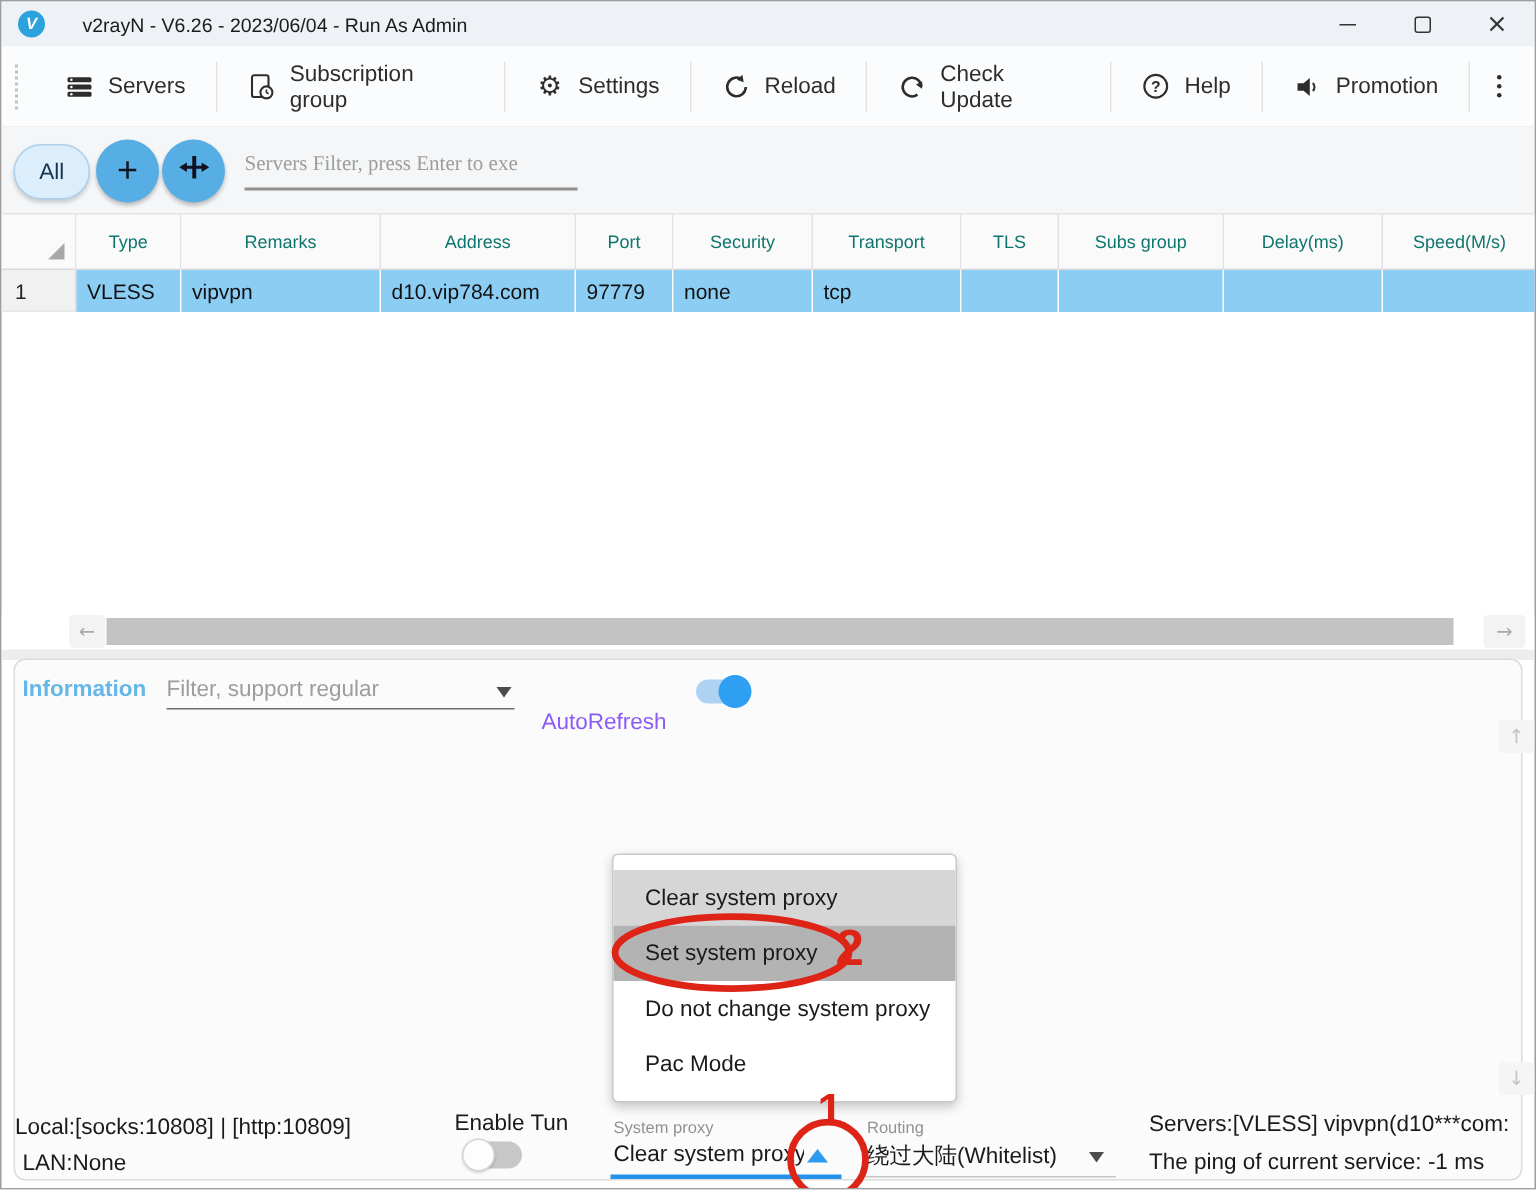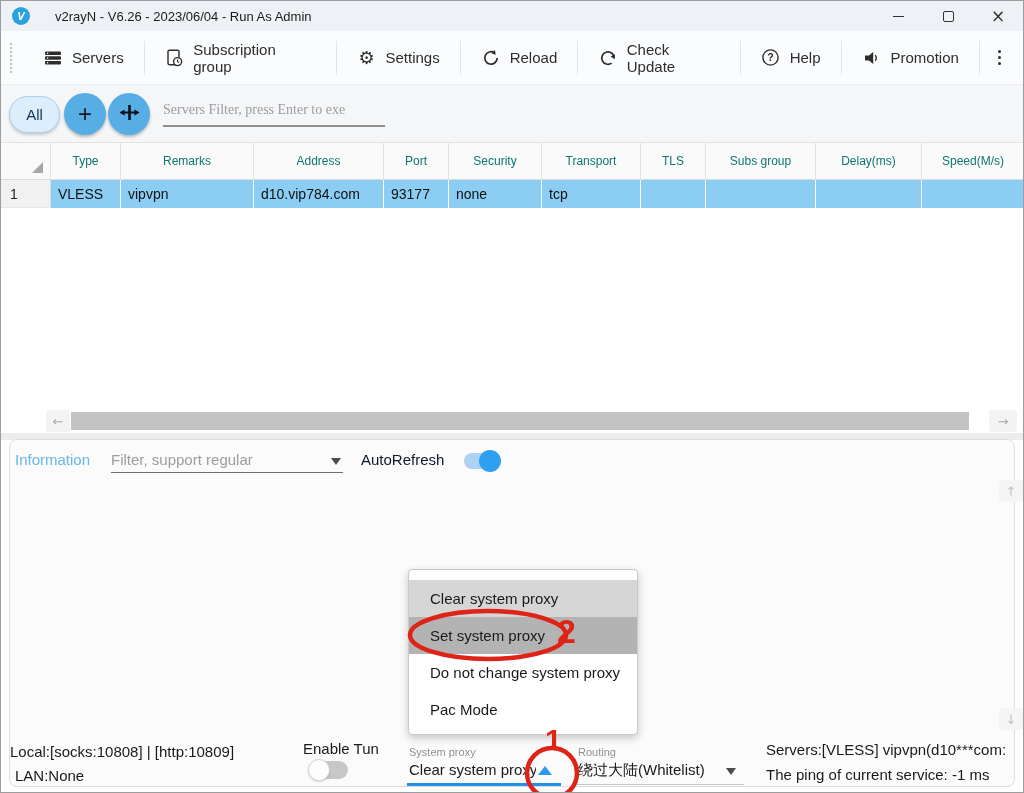--- a/index.html
+++ b/index.html
@@ -69,29 +69,29 @@
   .hs-btn { position:absolute; top:1px; height:22px; background:#f3f3f3; border-radius:3px;
     display:flex; align-items:center; justify-content:center; color:#a9a9a9;
     font-family:"DejaVu Sans", sans-serif; font-size:13px; }
   .hs-left { left:45px; width:24px; }
   .hs-right { left:988px; width:28px; }
   .hs-thumb { position:absolute; left:70px; top:3px; width:898px; height:18px; background:#c3c3c3; }
   .divider-strip { position:absolute; left:0; top:432px; right:0; height:7px; background:#ededed; }
   
   .content-card { position:absolute; left:8px; right:8px; top:438px; bottom:5px;
     border:1px solid #dcdcdc; border-radius:8px; background:#fbfbfb; }
-  .info-title { position:absolute; left:14px; top:450px; font-size:15px; color:#66b7e8; }
+  .info-title { position:absolute; left:14px; top:450px; font-size:15px; color:#66b7e8;font-weight:bold; }
   .info-filter { position:absolute; left:110px; top:446px; width:232px; height:26px;
     border:none; outline:none; background:transparent; border-bottom:1.5px solid #6e6e6e;
     font-size:15px; color:#333; font-family:"Liberation Sans", sans-serif; }
   .info-filter::placeholder { color:#9d9d9d; }
   .dd-arrow-dark { width:0; height:0; border-left:5.5px solid transparent;
     border-right:5.5px solid transparent; border-top:7px solid #4c4c4c; }
   .info-dd-arrow { position:absolute; left:330px; top:457px; }
-  .autorefresh-label { position:absolute; left:360px; top:450px; font-size:15px; color:#0f172a; }
+  .autorefresh-label { position:absolute; left:360px; top:472px; font-size:15px; color:#8b5cf6; }
   .toggle-on { position:absolute; left:463px; top:452px; width:34px; height:16px;
     border-radius:8px; background:#aed3f2; }
   .toggle-on .knob { position:absolute; right:-3px; top:-3px; width:22px; height:22px;
     border-radius:50%; background:#2f9ff2; }
   .vscroll-btn { position:absolute; left:998px; width:24px; height:22px; background:#f5f5f5;
     border-radius:3px; display:flex; align-items:center; justify-content:center;
     color:#c3c3c3; font-family:"DejaVu Sans", sans-serif; font-size:13px; }
   .vs-up { top:479px; } .vs-down { top:707px; }
   
   .proxy-menu { position:absolute; left:407px; top:568px; width:230px; height:166px;
@@ -263,21 +263,21 @@
     <div class="th w8">Subs group</div>
     <div class="th w9">Delay(ms)</div>
     <div class="th w10">Speed(M/s)</div>
   </div>
 
   <div class="tbl-row">
     <div class="td rownum w0">1</div>
     <div class="td data w1">VLESS</div>
     <div class="td data w2">vipvpn</div>
     <div class="td data w3">d10.vip784.com</div>
-    <div class="td data w4">93177</div>
+    <div class="td data w4">97779</div>
     <div class="td data w5">none</div>
     <div class="td data w6">tcp</div>
     <div class="td data w7"></div>
     <div class="td data w8"></div>
     <div class="td data w9"></div>
     <div class="td data w10"></div>
   </div>
 
   <div class="hscroll">
     <div class="hs-btn hs-left">

